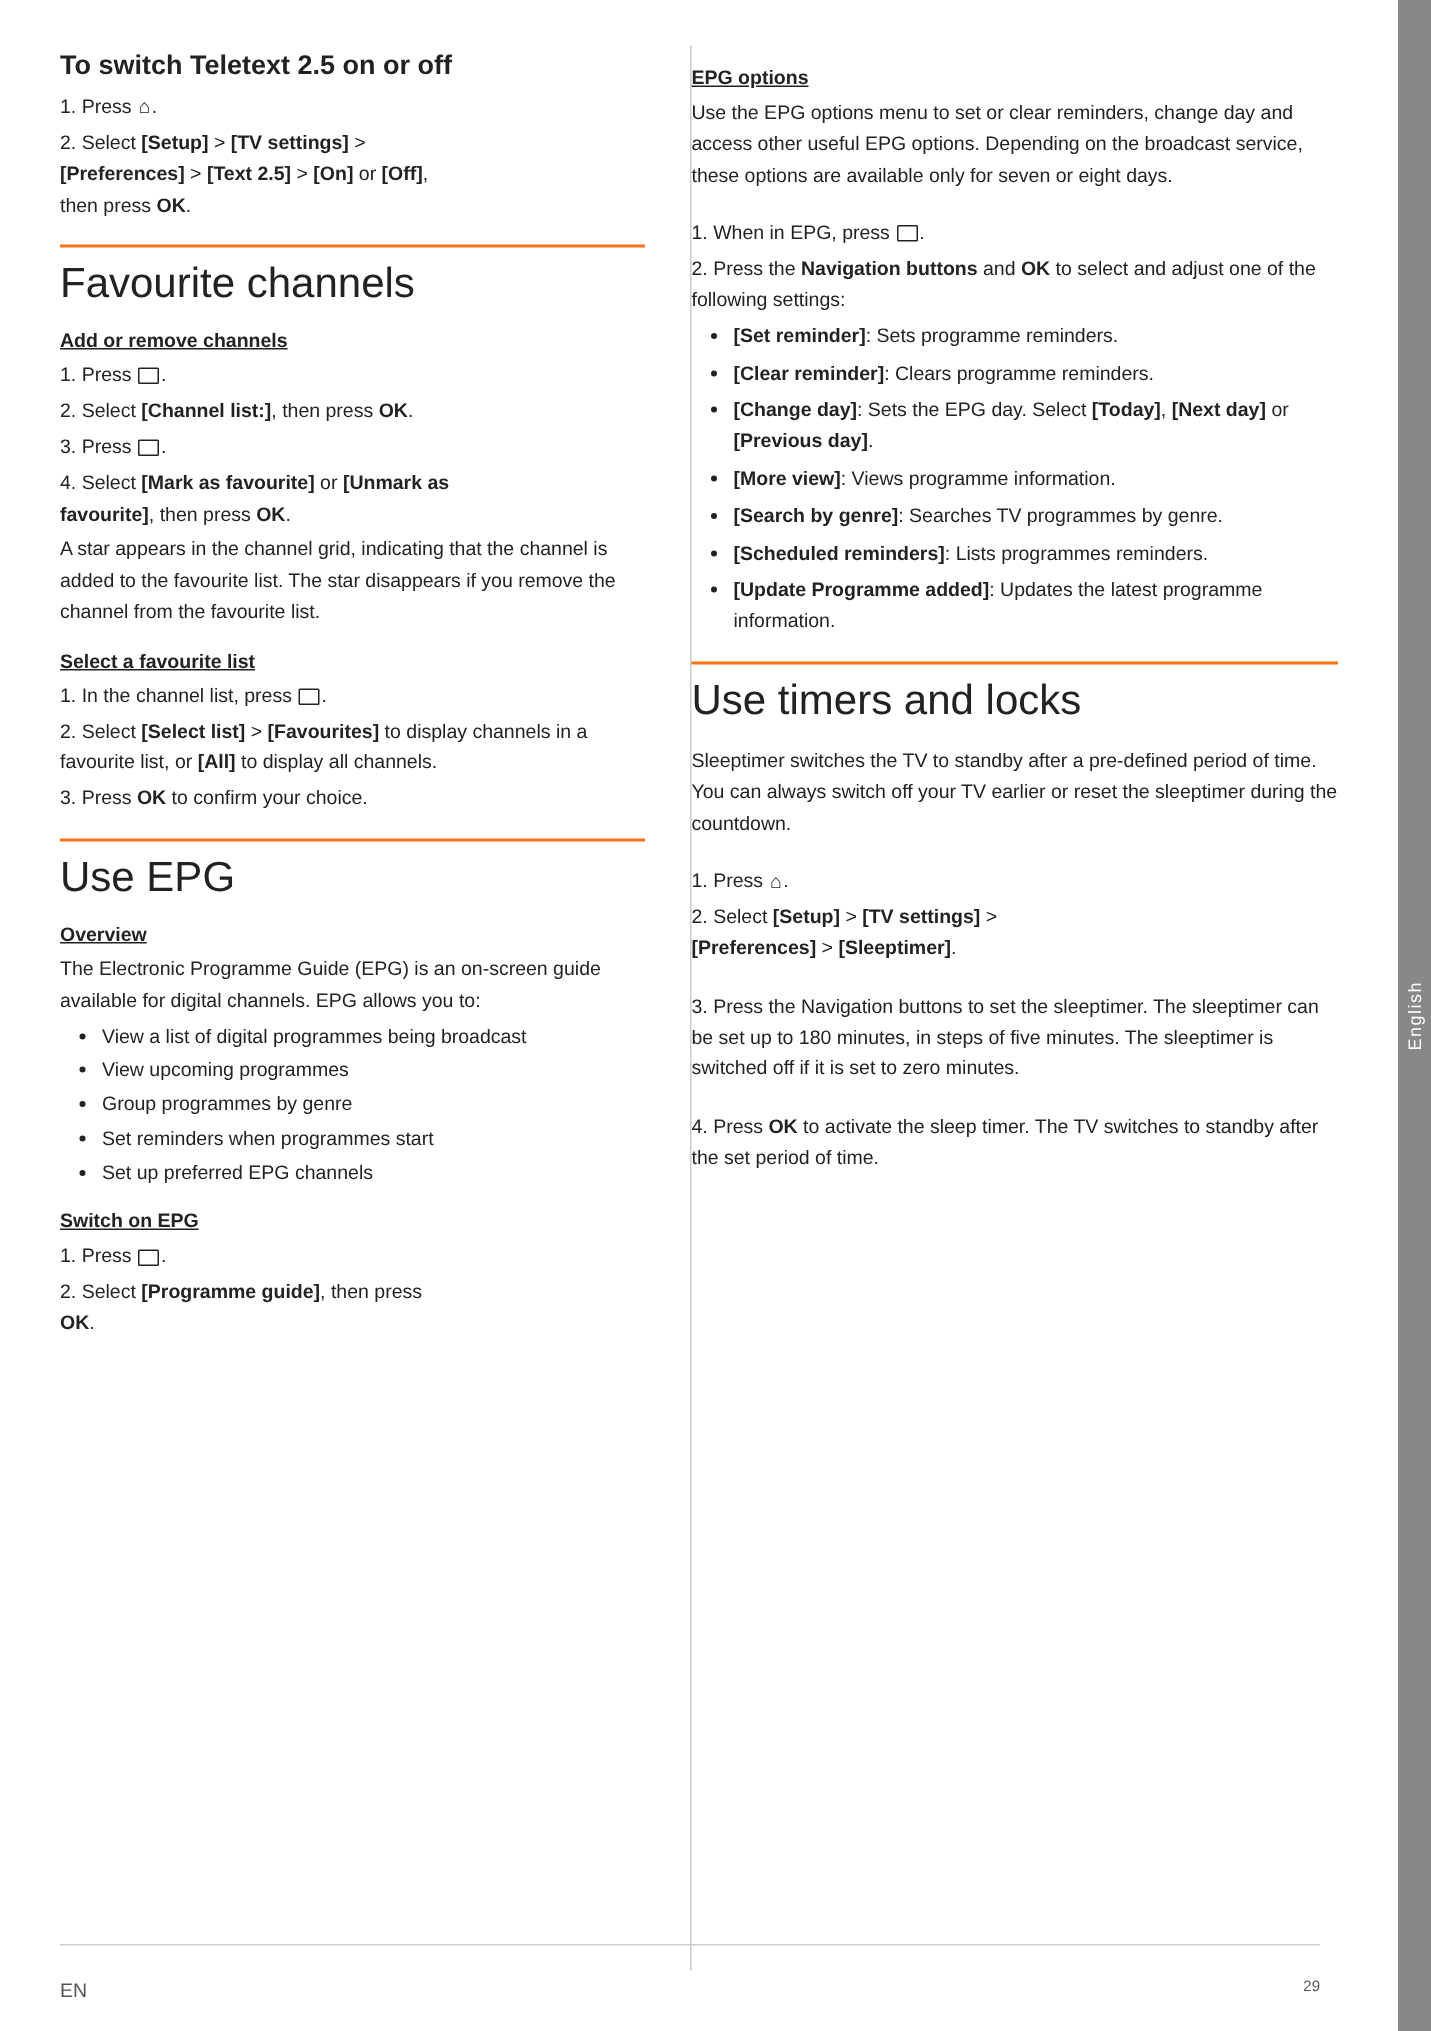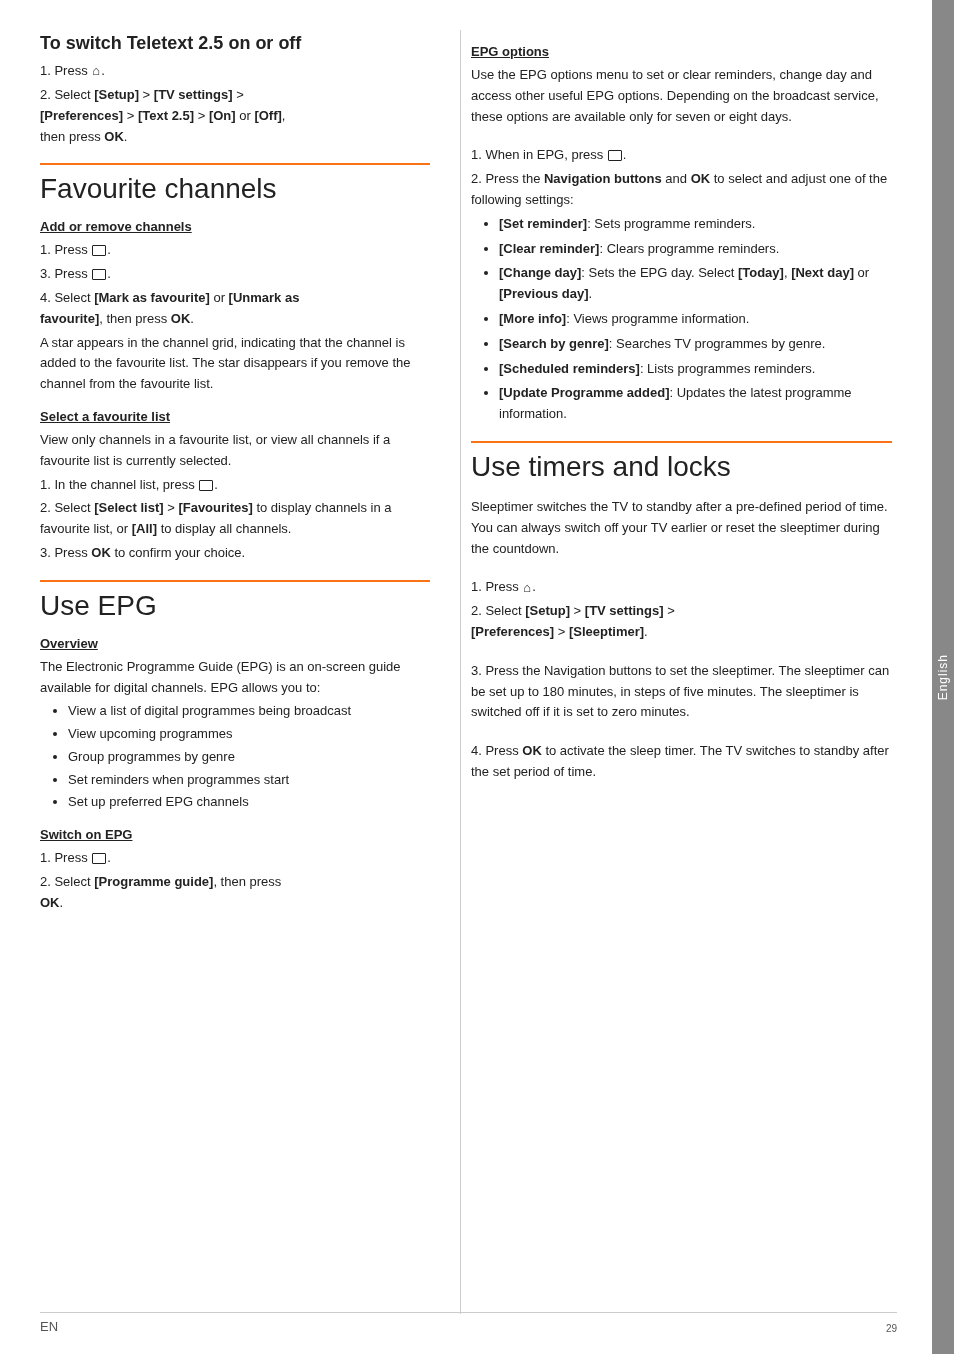--- a/index.html
+++ b/index.html
@@ -42,21 +42,20 @@
       flex: 1;
       padding: 30px 40px 40px 40px;
       margin-right: 22px;
     }
     .left-col {
       width: 420px;
       padding-right: 30px;
     }
     .right-col {
       flex: 1;
-      padding-left: 10px;
       border-left: 1px solid #ccc;
     }
     h1.section-title {
       font-size: 28px;
       font-weight: normal;
       border-top: 2px solid #f97316;
       padding-top: 8px;
       margin-bottom: 14px;
       margin-top: 16px;
     }
@@ -128,26 +127,26 @@
     }
     .epg-bullet-list li {
       line-height: 1.6;
       margin-bottom: 4px;
       font-size: 13px;
     }
     .footer-bar {
       position: absolute;
       bottom: 20px;
       left: 40px;
-      right: 57px;
+      right: 74px;
       display: flex;
       justify-content: space-between;
-      align-items: flex-end;
+      align-items: flex-start;
       border-top: 1px solid #ccc;
-      padding-top: 6px;
+      padding-top: 22px;
     }
     .footer-en {
       font-size: 13px;
       color: #555;
     }
     .footer-page {
       font-size: 10px;
       color: #555;
     }
     .right-col-top-section {
@@ -179,31 +178,33 @@
         </p>
       </div>
 
       <h1 class="section-title">Favourite channels</h1>
 
       <h2 class="subsection-title">Add or remove channels</h2>
       <p class="step-line">
         1. Press <span class="icon-menu"></span>.
       </p>
       <p class="step-line">
+        2. Select <span class="bold">[Channel list:]</span>, then press <span class="bold">OK</span>.
+      </p>
+      <p class="step-line">
         3. Press <span class="icon-tv"></span>.
       </p>
       <p class="step-line">
         4. Select <span class="bold">[Mark as favourite]</span> or <span class="bold">[Unmark as<br>favourite]</span>, then press <span class="bold">OK</span>.
       </p>
       <p class="step-line">
         A star appears in the channel grid, indicating that the channel is added to the favourite list. The star disappears if you remove the channel from the favourite list.
       </p>
 
       <h2 class="subsection-title">Select a favourite list</h2>
-      <p class="step-line">View only channels in a favourite list, or view all channels if a favourite list is currently selected.</p>
       <p class="step-line">
         1. In the channel list, press <span class="icon-tv"></span>.
       </p>
       <p class="step-line">
         2. Select <span class="bold">[Select list]</span> &gt; <span class="bold">[Favourites]</span> to display channels in a favourite list, or <span class="bold">[All]</span> to display all channels.
       </p>
       <p class="step-line">
         3. Press <span class="bold">OK</span> to confirm your choice.
       </p>
 
@@ -239,21 +240,21 @@
         <p class="step-line">
           1. When in EPG, press <span class="icon-tv"></span>.
         </p>
         <p class="step-line">
           2. Press the <span class="bold">Navigation buttons</span> and <span class="bold">OK</span> to select and adjust one of the following settings:
         </p>
         <ul class="epg-bullet-list">
           <li><span class="bold">[Set reminder]</span>: Sets programme reminders.</li>
           <li><span class="bold">[Clear reminder]</span>: Clears programme reminders.</li>
           <li><span class="bold">[Change day]</span>: Sets the EPG day. Select <span class="bold">[Today]</span>, <span class="bold">[Next day]</span> or <span class="bold">[Previous day]</span>.</li>
-          <li><span class="bold">[More info]</span>: Views programme information.</li>
+          <li><span class="bold">[More view]</span>: Views programme information.</li>
           <li><span class="bold">[Search by genre]</span>: Searches TV programmes by genre.</li>
           <li><span class="bold">[Scheduled reminders]</span>: Lists programmes reminders.</li>
           <li><span class="bold">[Update Programme added]</span>: Updates the latest programme information.</li>
         </ul>
       </div>
 
       
       <h1 class="section-title">Use timers and locks</h1>
 
       <p class="step-line">Sleeptimer switches the TV to standby after a pre-defined period of time. You can always switch off your TV earlier or reset the sleeptimer during the countdown.</p>

